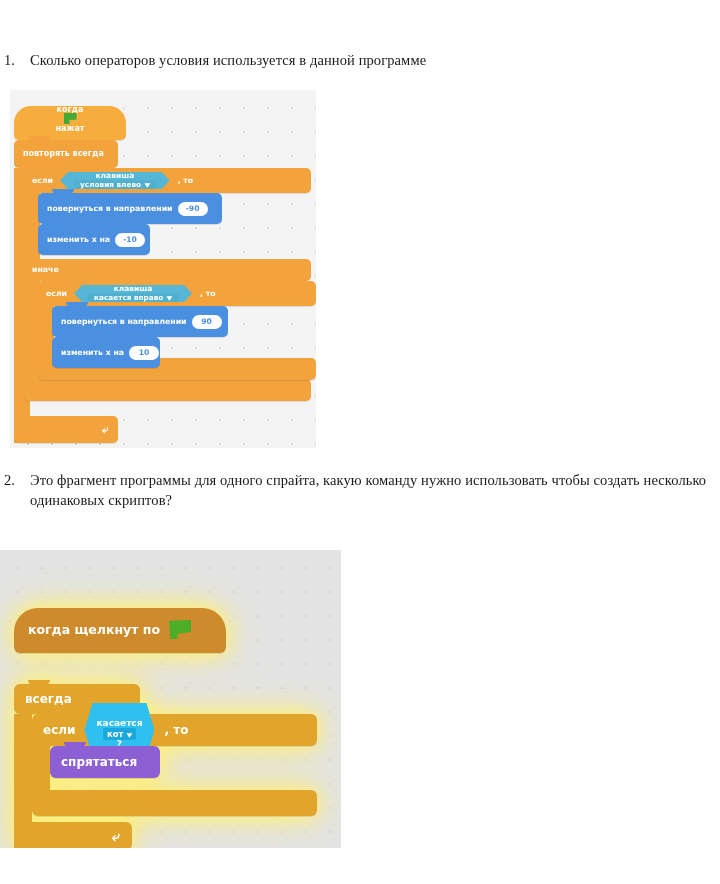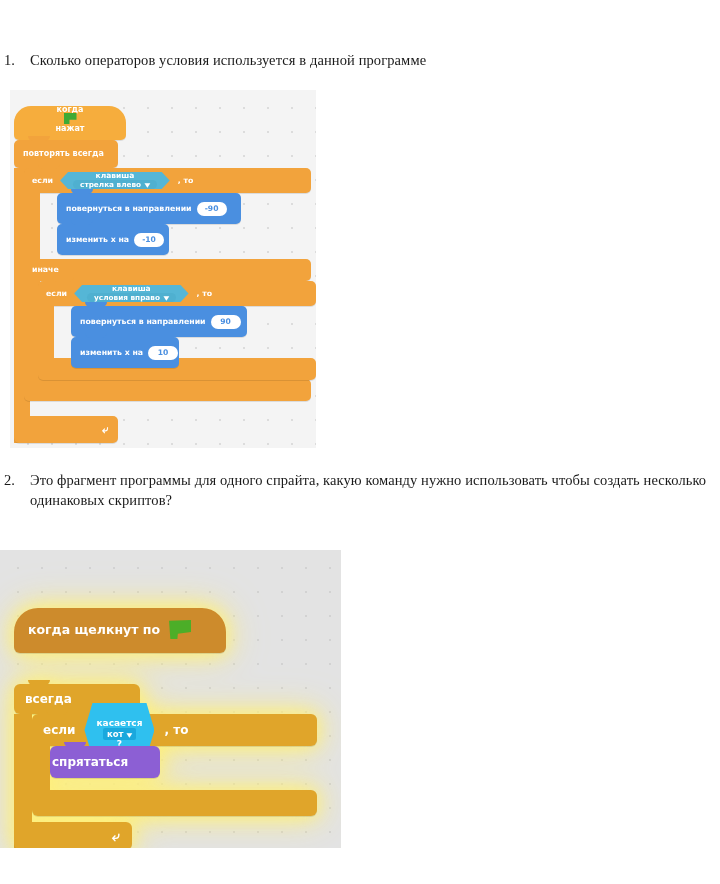--- a/index.html
+++ b/index.html
@@ -72,21 +72,21 @@
     box-sizing: border-box;
     display: flex;
     align-items: center;
     font-family: "DejaVu Sans", "Liberation Sans", sans-serif;
     font-weight: bold;
     color: #ffffff;
     white-space: nowrap;
   }
   .blk.control  { background: #f2a33c; }
   .blk.control2 { background: #e0a52a; }
-  .blk.motion   { background: #4a8fe0; margin-left: 19px; }
+  .blk.motion   { background: #4a8fe0; }
   .blk.looks    { background: #8c5fd4; }
   .blk.hat1     { background: #f6ad3d; }
   .blk.hat2     { background: #cd8b2c; }
 
   .notch {
     position: absolute;
     left: 14px;
     width: 22px;
     height: 5px;
     background: inherit;
@@ -196,21 +196,21 @@
   <div class="blk control sh" style="left:4px; top:326px; width:104px; height:27px; border-radius:0 5px 5px 5px;">
     <span class="loop-arrow" style="right:10px; top:7px;">⤷</span>
   </div>
 
   <div class="blk control sh" style="left:14px; top:78px; width:287px; height:25px; padding:0 8px; border-radius:5px 5px 5px 0; font-size:7.8px;">
     <span class="notch top"></span>
     <span class="label">если</span>
     <span class="bool" style="margin-left:7px;">
       <span class="label">клавиша</span>
       <span class="oval">
-        <span>стрелка влево</span>
+        <span>условия влево</span>
         <span class="dropdown-arrow">▼</span>
       </span>
       <span class="label">нажата?</span>
     </span>
     <span class="label" style="margin-left:8px;">, то</span>
   </div>
 
   <div class="blk control" style="left:14px; top:103px; width:16px; height:66px;"></div>
 
   <div class="blk motion sh" style="left:28px; top:103px; width:184px; height:31px; padding:0 9px; border-radius:5px; font-size:7.8px;">
@@ -232,21 +232,21 @@
   <div class="blk control" style="left:14px; top:191px; width:16px; height:120px;"></div>
 
   <div class="blk control sh" style="left:14px; top:289px; width:287px; height:22px; border-radius:0 5px 5px 5px;"></div>
 
   <div class="blk control sh" style="left:28px; top:191px; width:278px; height:25px; padding:0 8px; border-radius:5px 5px 5px 0; font-size:7.8px;">
     <span class="notch top"></span>
     <span class="label">если</span>
     <span class="bool" style="margin-left:7px;">
       <span class="label">клавиша</span>
       <span class="oval">
-        <span>условия вправо</span>
+        <span>касается вправо</span>
         <span class="dropdown-arrow">▼</span>
       </span>
       <span class="label">нажата?</span>
     </span>
     <span class="label" style="margin-left:8px;">, то</span>
   </div>
 
   <div class="blk control" style="left:28px; top:216px; width:16px; height:66px;"></div>
 
   <div class="blk control sh" style="left:28px; top:268px; width:278px; height:22px; border-radius:0 5px 5px 5px;"></div>
@@ -297,19 +297,19 @@
           <span>кот</span>
           <span class="dropdown-arrow">▼</span>
         </span>
         <span class="label">?</span>
       </span>
       <span class="label" style="margin-left:10px;">, то</span>
     </div>
     <div class="blk control2" style="left:24px; top:146px; width:18px; height:62px;"></div>
     <div class="blk control2 sh" style="left:24px; top:190px; width:285px; height:26px; border-radius:0 6px 6px 6px;"></div>
 
-    <div class="blk looks sh" style="left:42px; top:146px; width:110px; height:32px; padding:0 2px; border-radius:6px; font-size:12px;">
+    <div class="blk looks sh" style="left:42px; top:146px; width:110px; height:32px; padding:0 11px; border-radius:6px; font-size:12px;">
       <span class="notch top"></span>
       <span class="label">спрятаться</span>
     </div>
 
   </div>
 </div>
 
 </body></html>

